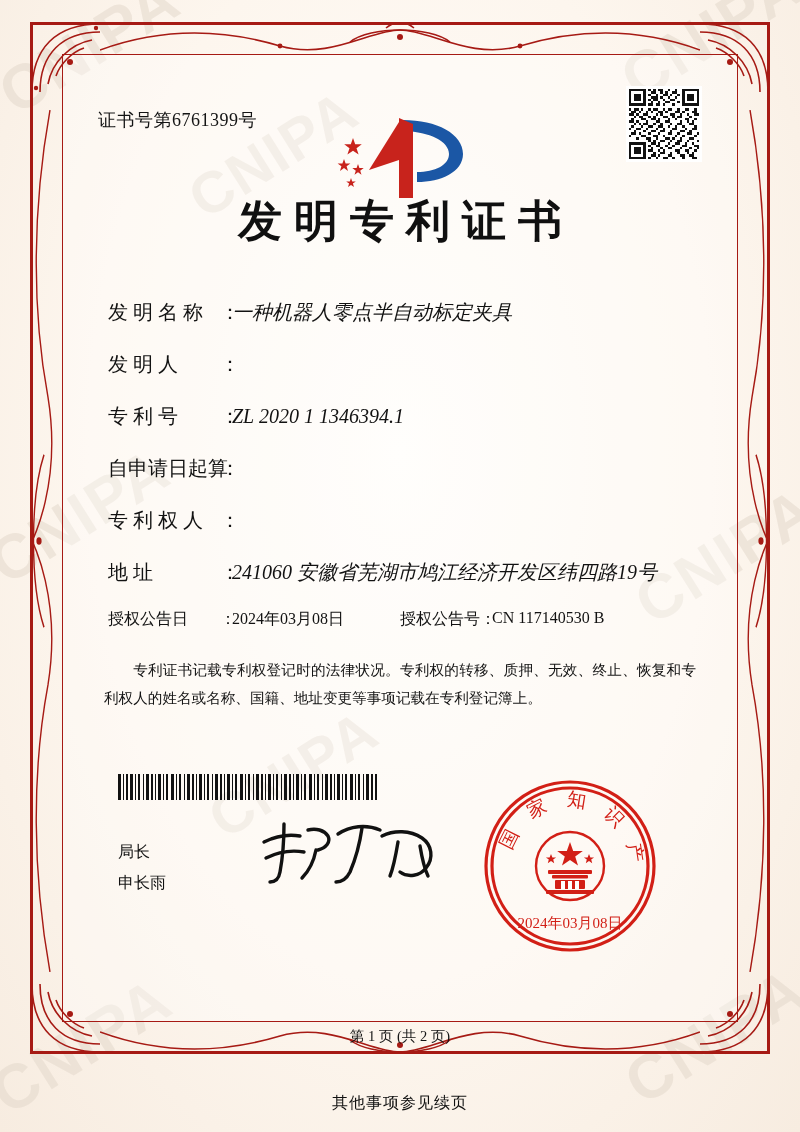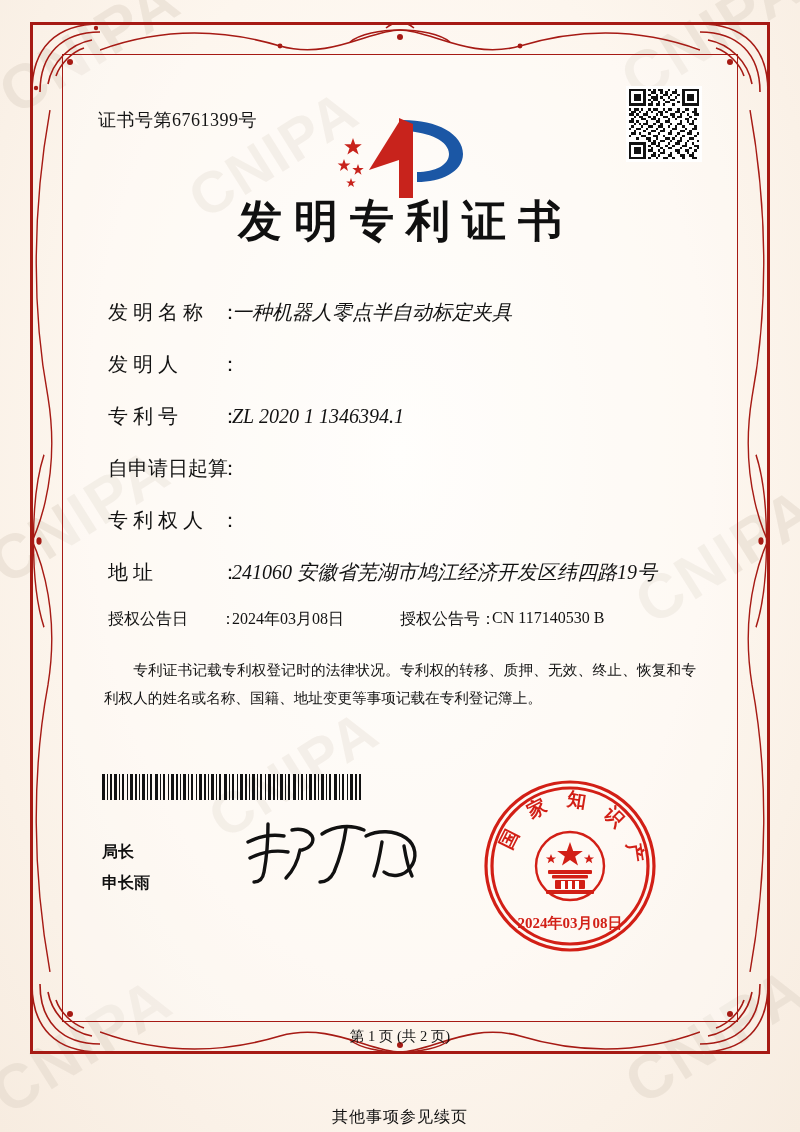--- a/index.html
+++ b/index.html
@@ -175,25 +175,24 @@
     line-height: 1.95;
     color: #121212;
     text-indent: 2em;
     text-align: justify;
     margin: 0 0 6px 0;
   }
 
   
   .lower {
     position: absolute;
-    left: 36px;
+    left: 52px;
     right: 36px;
     bottom: 26px;
     height: 230px;
-    font-weight: bold;
   }
   .barcode {
     position: absolute;
     left: 4px;
     top: 8px;
     width: 260px;
     height: 26px;
   }
   .barcode svg { width:100%; height:100%; display:block; }
 
@@ -227,21 +226,21 @@
     position: absolute;
     left: 0; right: 0;
     bottom: 86px;
     text-align: center;
     font-size: 14.5px;
     color: #151515;
   }
   .footer-note {
     position: absolute;
     left: 0; right: 0;
-    bottom: 4px;
+    bottom: 18px;
     text-align: center;
     font-size: 16px;
     letter-spacing: 1px;
     color: #111;
   }
 </style>
 </head>
 <body>
 
 <div class="page">

